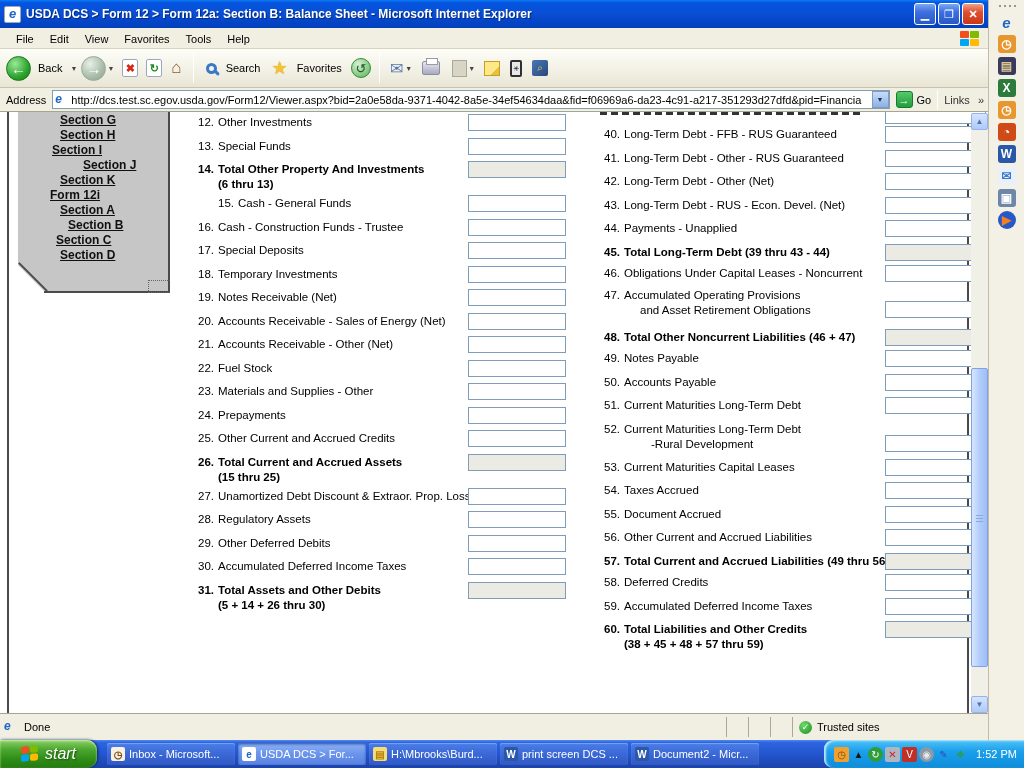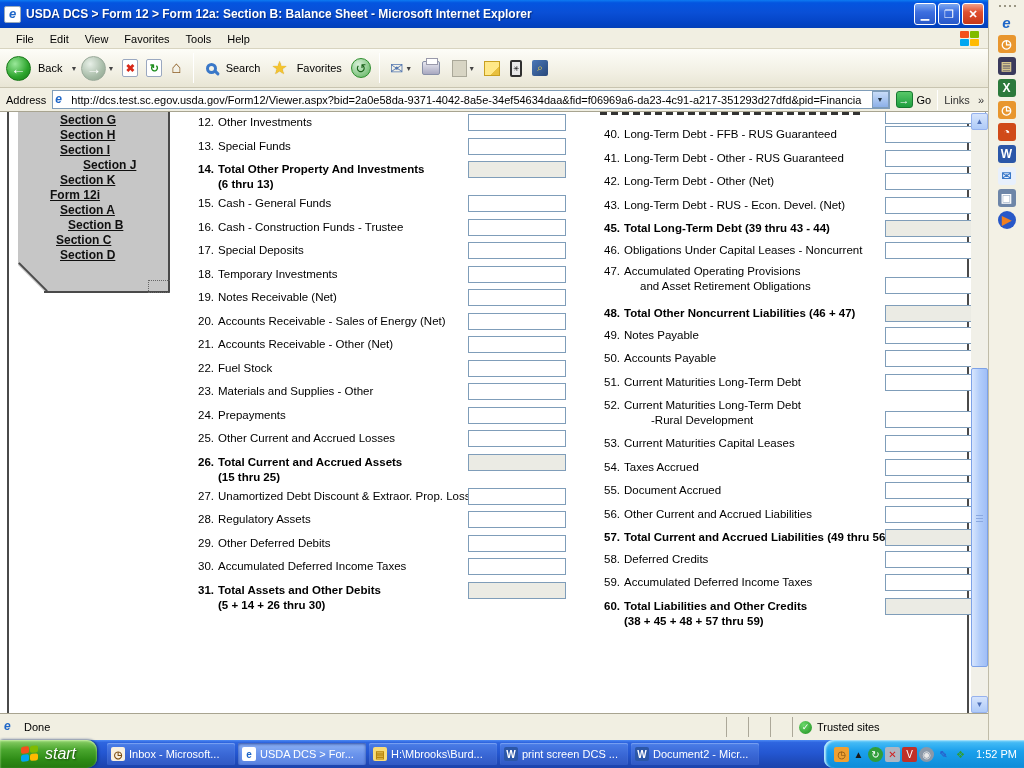--- a/index.html
+++ b/index.html
@@ -245,21 +245,21 @@
     <div class="frameline" style="left:967px"></div>
 
     <div id="sidebox"></div>
     <div class="sb-edge-r"></div>
     <div class="sb-edge-b"></div>
     <div class="sb-edge-d"></div>
     <div class="sb-dots"></div>
     <div id="sideLinks">
         <div class="side-link" style="left: 60px; top: 1px;">Section G</div>
         <div class="side-link" style="left: 60px; top: 16px;">Section H</div>
-        <div class="side-link" style="left: 60px; top: 31px;">Section I</div>
+        <div class="side-link" style="left: 52px; top: 31px;">Section I</div>
         <div class="side-link" style="left: 60px; top: 46px; margin-left: 23px;">Section J</div>
         <div class="side-link" style="left: 60px; top: 61px;">Section K</div>
         <div class="side-link" style="left: 50px; top: 76px;">Form 12i</div>
         <div class="side-link" style="left: 60px; top: 91px;">Section A</div>
         <div class="side-link" style="left: 68px; top: 106px;">Section B</div>
         <div class="side-link" style="left: 56px; top: 121px;">Section C</div>
         <div class="side-link" style="left: 60px; top: 136px;">Section D</div>
       </div>
 
     <div id="colLeft" class="fcol">
@@ -269,21 +269,21 @@
         </div>
         <div class="frow" style="height: 23.5px;">
           <div class="flabel"><span class="fnum">13.</span><span>Special Funds</span></div>
           <input class="field" type="text" style="">
         </div>
         <div class="frow" style="height: 34px;">
           <div class="flabel bold"><span class="fnum">14.</span><span>Total Other Property And Investments</span></div>
           <div class="fline2 bold flabel" style="padding-left: 20px; font-weight: bold; padding-top: 0px;">(6 thru 13)</div>
           <input class="field total" type="text" readonly="" style="">
         </div>
-        <div class="frow" style="height: 23.5px;">
+        <div class="frow" style="height: 23.5px; margin-left: 20px;">
           <div class="flabel"><span class="fnum">15.</span><span>Cash - General Funds</span></div>
           <input class="field" type="text" style="">
         </div>
         <div class="frow" style="height: 23.5px;">
           <div class="flabel"><span class="fnum">16.</span><span>Cash - Construction Funds - Trustee</span></div>
           <input class="field" type="text" style="">
         </div>
         <div class="frow" style="height: 23.5px;">
           <div class="flabel"><span class="fnum">17.</span><span>Special Deposits</span></div>
           <input class="field" type="text" style="">
@@ -310,21 +310,21 @@
         </div>
         <div class="frow" style="height: 23.5px;">
           <div class="flabel"><span class="fnum">23.</span><span>Materials and Supplies - Other</span></div>
           <input class="field" type="text" style="">
         </div>
         <div class="frow" style="height: 23.5px;">
           <div class="flabel"><span class="fnum">24.</span><span>Prepayments</span></div>
           <input class="field" type="text" style="">
         </div>
         <div class="frow" style="height: 23.5px;">
-          <div class="flabel"><span class="fnum">25.</span><span>Other Current and Accrued Losses</span></div>
+          <div class="flabel"><span class="fnum">25.</span><span>Other Current and Accrued Credits</span></div>
           <input class="field" type="text" style="">
         </div>
         <div class="frow" style="height: 34px;">
           <div class="flabel bold"><span class="fnum">26.</span><span>Total Current and Accrued Assets</span></div>
           <div class="fline2 bold flabel" style="padding-left: 20px; font-weight: bold; padding-top: 0px;">(15 thru 25)</div>
           <input class="field total" type="text" readonly="" style="">
         </div>
         <div class="frow" style="height: 23.5px;">
           <div class="flabel"><span class="fnum">27.</span><span>Unamortized Debt Discount &amp; Extraor. Prop. Losses</span></div>
           <input class="field" type="text" style="">
@@ -359,20 +359,24 @@
         <div class="frow" style="height: 23.5px;">
           <div class="flabel"><span class="fnum">41.</span><span>Long-Term Debt - Other - RUS Guaranteed</span></div>
           <input class="field" type="text" style="">
         </div>
         <div class="frow" style="height: 23.5px;">
           <div class="flabel"><span class="fnum">42.</span><span>Long-Term Debt - Other (Net)</span></div>
           <input class="field" type="text" style="">
         </div>
         <div class="frow" style="height: 23.5px;">
           <div class="flabel"><span class="fnum">43.</span><span>Long-Term Debt - RUS - Econ. Devel. (Net)</span></div>
+          <input class="field" type="text" style="">
+        </div>
+        <div class="frow" style="height: 23.5px;">
+          <div class="flabel"><span class="fnum">44.</span><span>Payments - Unapplied</span></div>
           <input class="field" type="text" style="">
         </div>
         <div class="frow" style="height: 21.5px;">
           <div class="flabel bold"><span class="fnum">45.</span><span>Total Long-Term Debt (39 thru 43  -  44)</span></div>
           <input class="field total" type="text" readonly="" style="">
         </div>
         <div class="frow" style="height: 21.5px;">
           <div class="flabel"><span class="fnum">46.</span><span>Obligations Under Capital Leases - Noncurrent</span></div>
           <input class="field" type="text" style="">
         </div>

